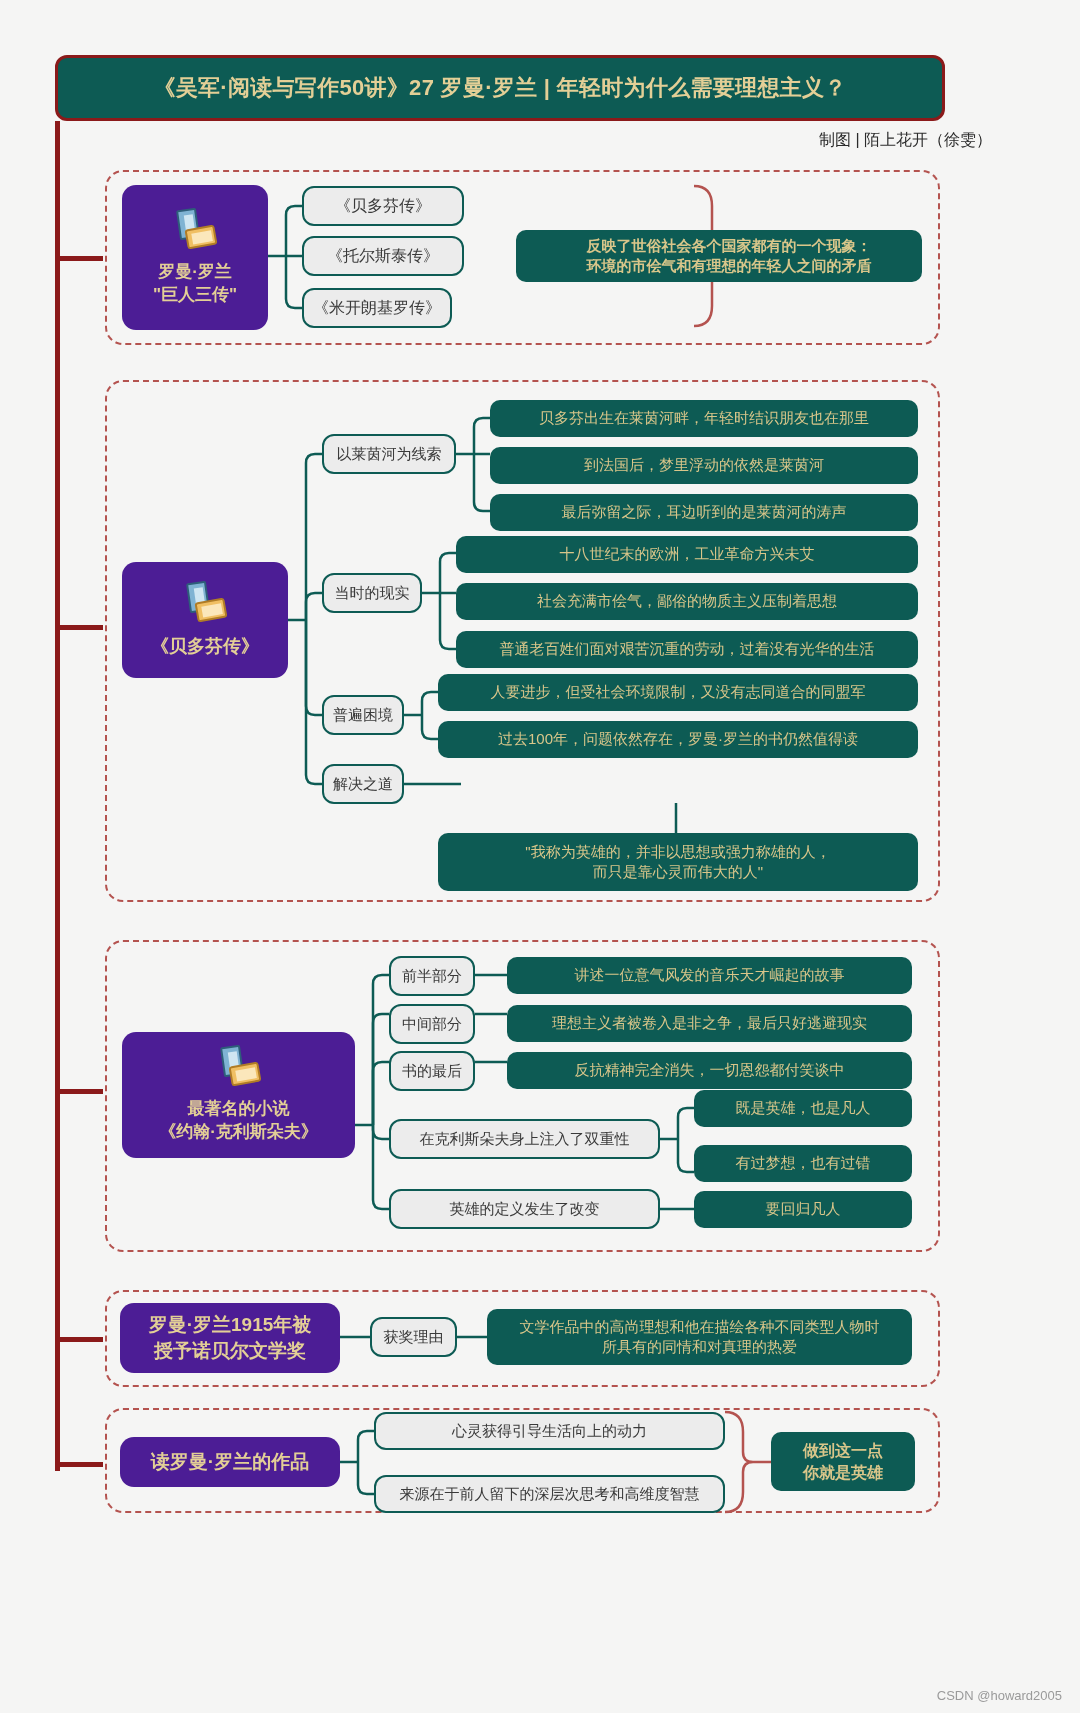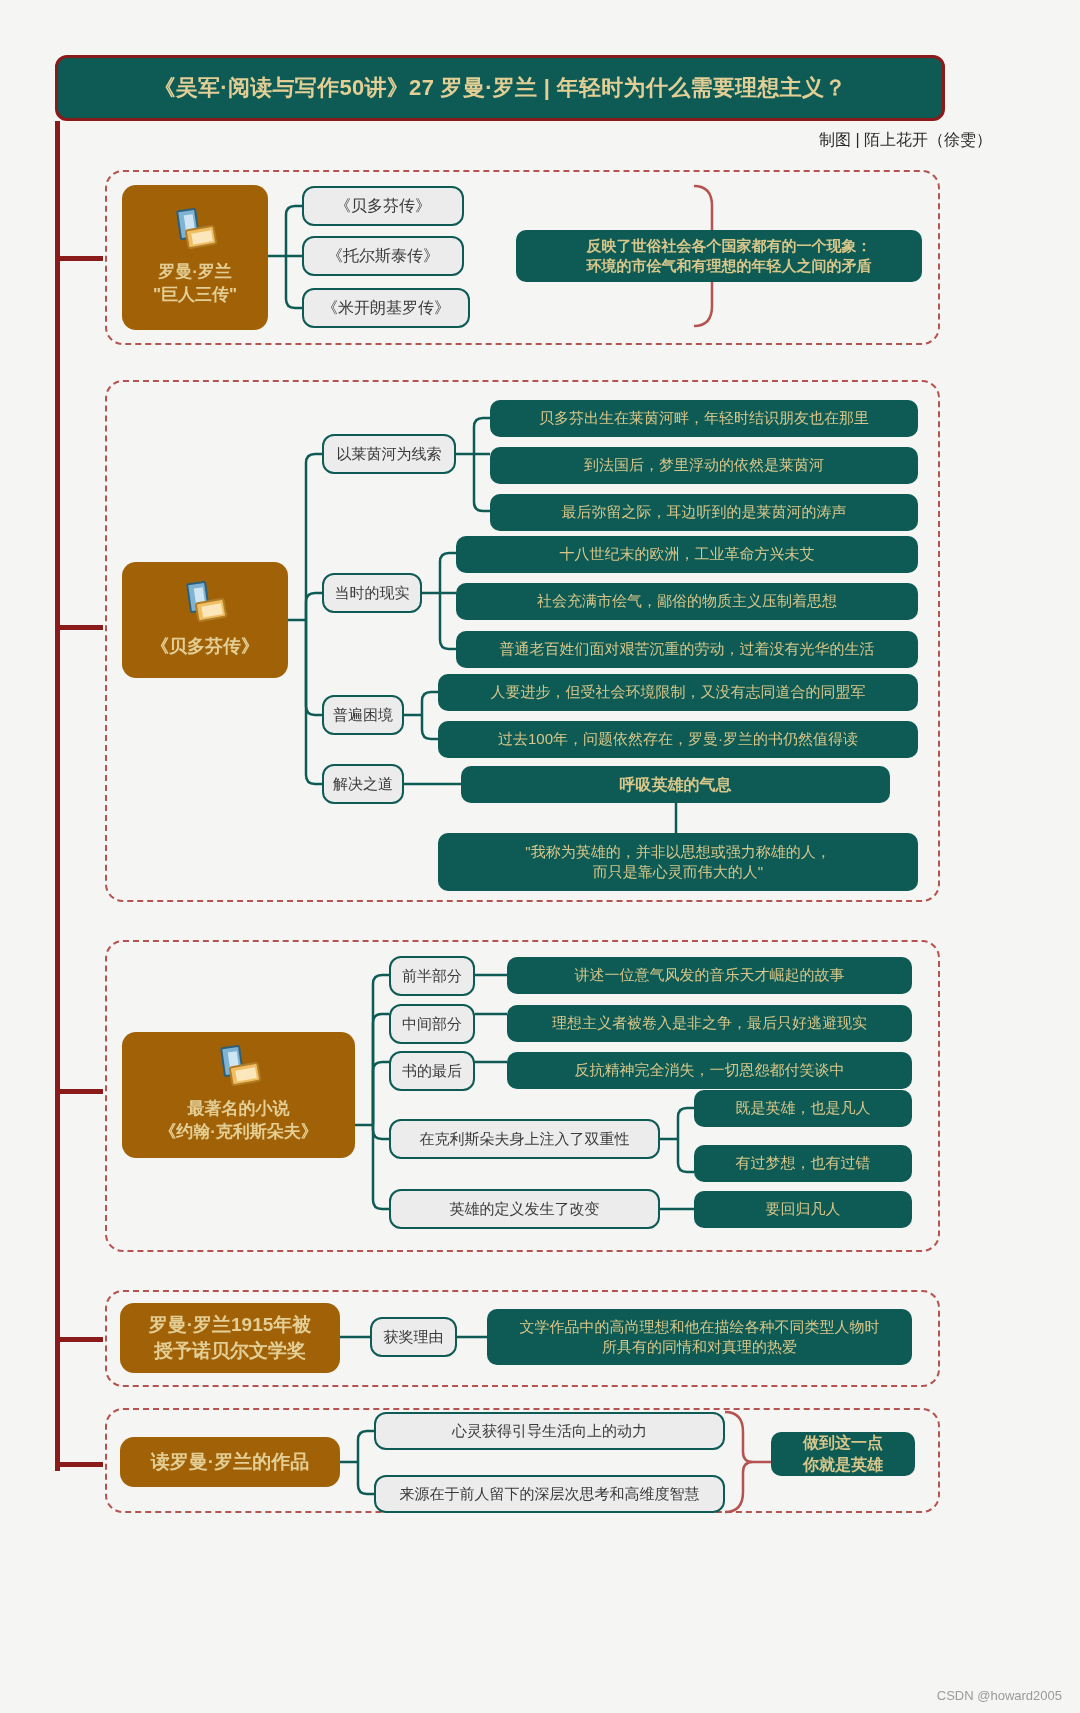--- a/index.html
+++ b/index.html
@@ -55,21 +55,21 @@
     text-align: center; line-height: 1.35;
     border-radius: 10px;
   }
   .n-teal { background: #0d5b54; color: #d9c68a; }
   .n-teal.bold { font-weight: bold; }
   .n-grey {
     background: #ececec; color: #3a3a3a;
     border: 2px solid #0d5b54; border-radius: 12px;
   }
   .n-root {
-    background: #a16207; color: #e3cf96; font-weight: bold;
+    background: #4c1d95; color: #e3cf96; font-weight: bold;
     border-radius: 14px; flex-direction: column;
   }
 
   
   .book-icon { width: 54px; height: 46px; position: relative; margin-bottom: 6px; }
   .book-icon .b1 {
     position: absolute; left: 10px; top: 0; width: 20px; height: 30px;
     background: #7fb3d3; border: 2px solid #2e5f7a; border-radius: 2px;
     transform: rotate(-8deg);
   }
@@ -187,21 +187,21 @@
         <span class="b2">
           <i></i>
         </span>
     </span>
     <span>罗曼·罗兰</span>
     <span>"巨人三传"</span>
   </div>
 
   <div class="node n-grey" style="left:302px; top:186px; width:162px; height:40px; font-size:16px;">《贝多芬传》</div>
   <div class="node n-grey" style="left:302px; top:236px; width:162px; height:40px; font-size:16px;">《托尔斯泰传》</div>
-  <div class="node n-grey" style="left:302px; top:288px; width:168px; height:40px; font-size:16px;">《米开朗基罗传》</div>
+  <div class="node n-grey" style="left:302px; top:288px; width:150px; height:40px; font-size:16px;">《米开朗基罗传》</div>
 
   <div class="node n-teal bold" style="left:516px; top:230px; width:406px; height:52px; font-size:15px; white-space:pre-line;padding-left:20px;">反映了世俗社会各个国家都有的一个现象：
 环境的市侩气和有理想的年轻人之间的矛盾</div>
 
   <div class="group" style="left:105px; top:380px; width:835px; height:522px;"></div>
 
   <div class="node n-root" style="left:122px; top:562px; width:166px; height:116px; font-size:18px;">
     <span class="book-icon">
       <span class="b1">
           <i></i>
@@ -221,21 +221,20 @@
   <div class="node n-grey" style="left:322px; top:573px; width:100px; height:40px; font-size:15px;">当时的现实</div>
   <div class="node n-teal" style="left:456px; top:536px; width:462px; height:37px; font-size:15px;">十八世纪末的欧洲，工业革命方兴未艾</div>
   <div class="node n-teal" style="left:456px; top:583px; width:462px; height:37px; font-size:15px;">社会充满市侩气，鄙俗的物质主义压制着思想</div>
   <div class="node n-teal" style="left:456px; top:631px; width:462px; height:37px; font-size:15px;">普通老百姓们面对艰苦沉重的劳动，过着没有光华的生活</div>
 
   <div class="node n-grey" style="left:322px; top:695px; width:82px; height:40px; font-size:15px;">普遍困境</div>
   <div class="node n-teal" style="left:438px; top:674px; width:480px; height:37px; font-size:15px;">人要进步，但受社会环境限制，又没有志同道合的同盟军</div>
   <div class="node n-teal" style="left:438px; top:721px; width:480px; height:37px; font-size:15px;">过去100年，问题依然存在，罗曼·罗兰的书仍然值得读</div>
 
   <div class="node n-grey" style="left:322px; top:764px; width:82px; height:40px; font-size:15px;">解决之道</div>
-  <div class="node n-teal bold" style="left:461px; top:766px; width:429px; height:37px; font-size:16px;">呼吸英雄的气息</div>
   <div class="node n-teal" style="left:438px; top:833px; width:480px; height:58px; font-size:15px; white-space:pre-line;">"我称为英雄的，并非以思想或强力称雄的人，
 而只是靠心灵而伟大的人"</div>
 
   <div class="group" style="left:105px; top:940px; width:835px; height:312px;"></div>
 
   <div class="node n-root" style="left:122px; top:1032px; width:233px; height:126px; font-size:17px;">
     <span class="book-icon">
       <span class="b1">
           <i></i>
         </span>
@@ -273,17 +272,17 @@
   <div class="node n-teal" style="left:487px; top:1309px; width:425px; height:56px; font-size:15px; white-space:pre-line;">文学作品中的高尚理想和他在描绘各种不同类型人物时
 所具有的同情和对真理的热爱</div>
 
   <div class="group" style="left:105px; top:1408px; width:835px; height:105px;"></div>
 
   <div class="node n-root" style="left:120px; top:1437px; width:220px; height:50px; font-size:19px;">
     <span>读罗曼·罗兰的作品</span>
   </div>
   <div class="node n-grey" style="left:374px; top:1412px; width:351px; height:38px; font-size:15px;">心灵获得引导生活向上的动力</div>
   <div class="node n-grey" style="left:374px; top:1475px; width:351px; height:38px; font-size:15px;">来源在于前人留下的深层次思考和高维度智慧</div>
-  <div class="node n-teal bold" style="left:771px; top:1432px; width:144px; height:44px; font-size:16px; white-space:pre-line;">做到这一点
+  <div class="node n-teal bold" style="left:771px; top:1432px; width:144px; height:59px; font-size:16px; white-space:pre-line;">做到这一点
 你就是英雄</div>
 
   <div class="watermark">CSDN @howard2005</div>
 </div>
 
 </body></html>

